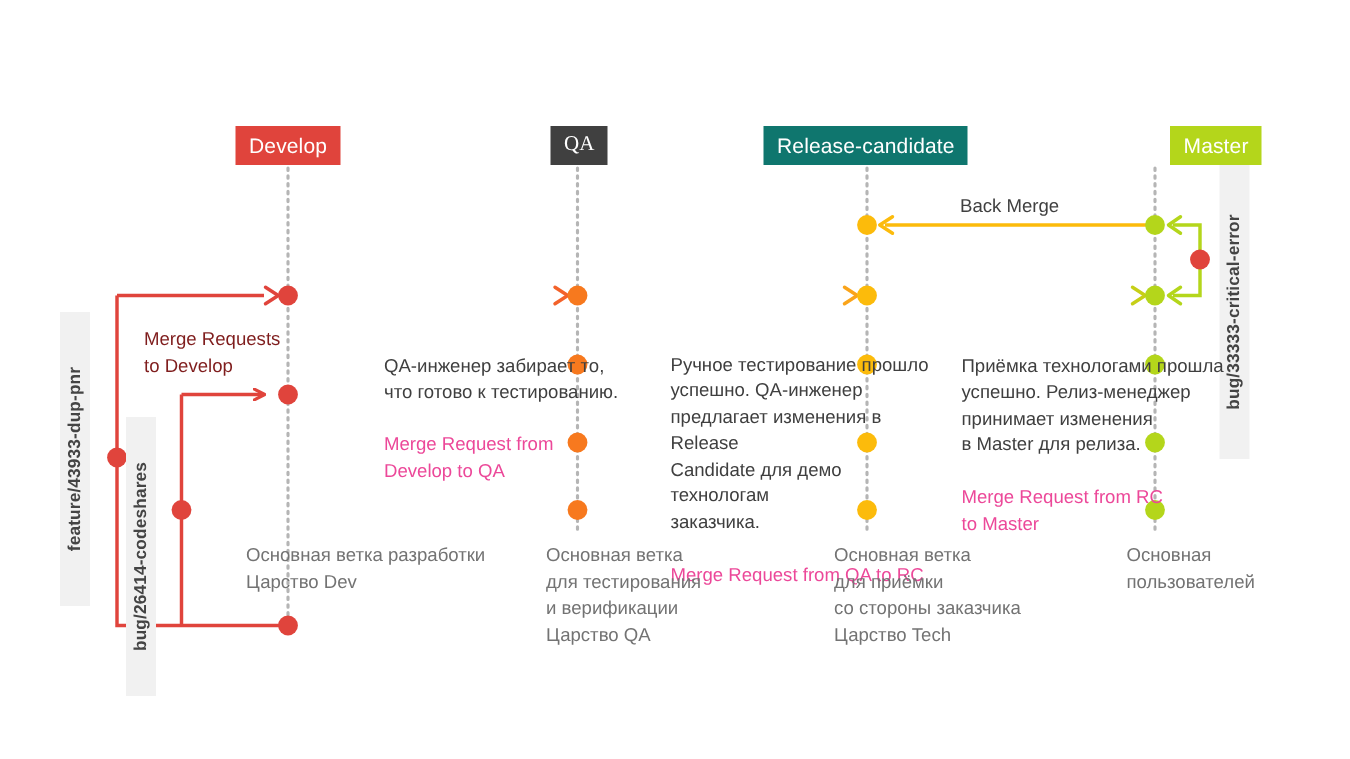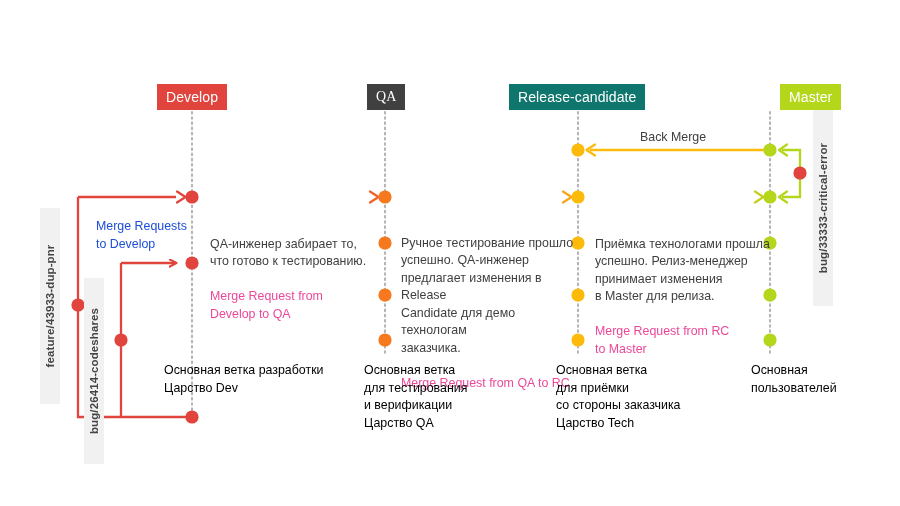--- a/index.html
+++ b/index.html
@@ -60,36 +60,37 @@
     transform: rotate(-90deg);
   }
 
   
   .tblock {
     position: absolute;
     font-size: 12.4px;
     line-height: 17.5px;
     color: #3f3f3f;
     white-space: pre-line;
+    margin-left: 46px;
   }
   .tblock .muted {
     color: #ec4899;
   }
   .note {
     position: absolute;
     font-size: 12.4px;
     line-height: 17.5px;
-    color: #1d4ed8;
+    color: #7f1d1d;
     white-space: pre-line;
   }
   .foot {
     position: absolute;
     font-size: 12.4px;
     line-height: 17.5px;
-    color: #000000;
+    color: #737373;
     white-space: pre-line;
   }
   .backmerge-label {
     position: absolute;
     font-size: 12.4px;
     color: #404040;
     white-space: nowrap;
   }
 </style>
 </head>

